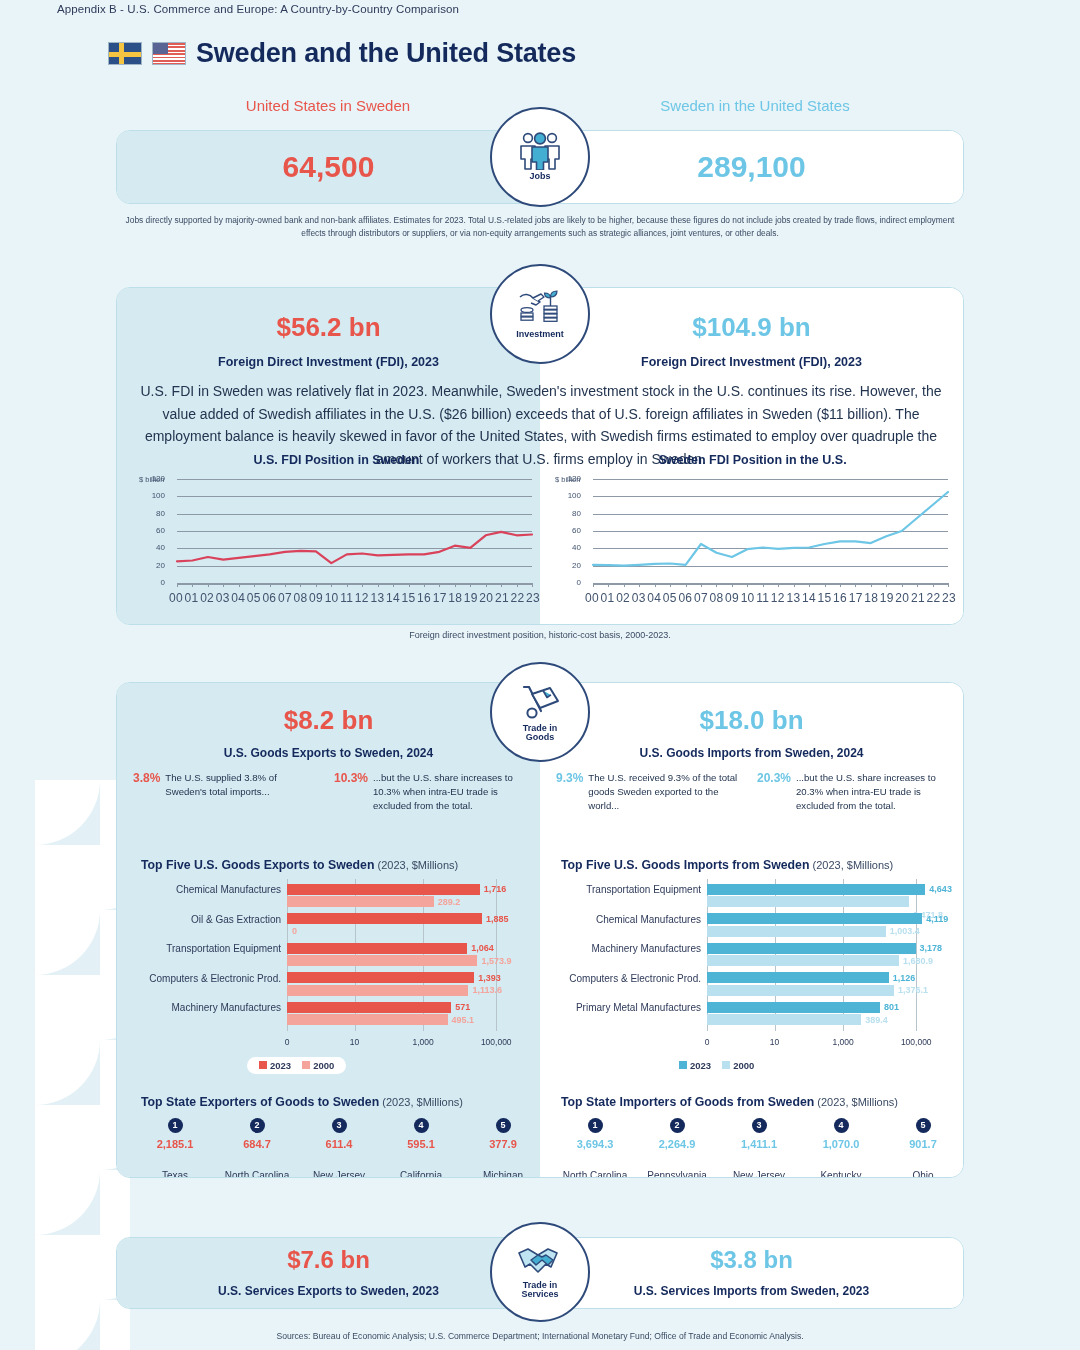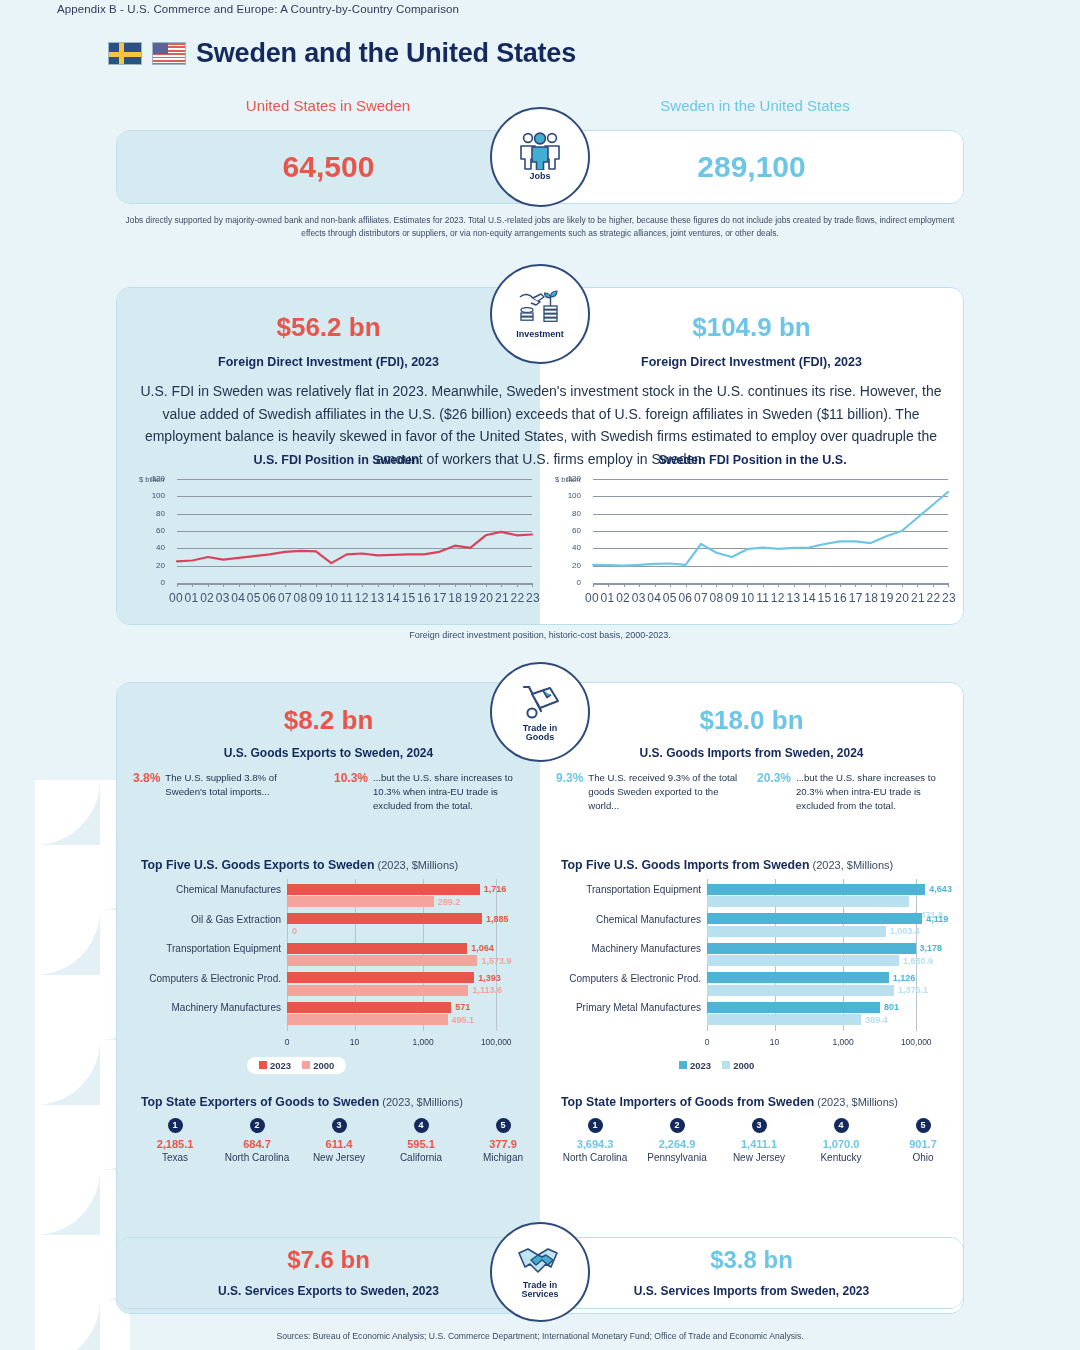--- a/index.html
+++ b/index.html
@@ -79,21 +79,21 @@
   .axis-unit { position:absolute; left:10px; top:22px; font-size:7.5px; color:#41536e;}
   .ytick { position:absolute; font-size:8px; color:#41536e; text-align:right; width:28px;}
   .gridline { position:absolute; height:1px; background:#8d99a6; }
   .xticks { position:absolute; font-size:12px; color:#41536e; letter-spacing:.3px; }
   .axis-caption {
     position:absolute; left:0; width:1080px; text-align:center;
     top:630px; font-size:9px; color:#3a4a63; z-index:5;
   }
 
   
-  #panel-goods { top:682px; height:632px; }
+  #panel-goods { top:682px; height:496px; }
   .g-amount { position:absolute; top:22px; width:50%; text-align:center; font-size:26px;}
   .g-amount.l{left:0;} .g-amount.r{right:0;}
   .g-sub { position:absolute; top:63px; width:50%; text-align:center; font-size:12px; font-weight:bold; color:#14295c;}
   .g-sub.l{left:0;} .g-sub.r{right:0;}
 
   .statblock { position:absolute; top:88px; display:flex; gap:5px; }
   .statpct { font-size:12px; font-weight:bold; white-space:nowrap; }
   .stattext { font-size:9.6px; color:#22344f; line-height:1.45; }
 
   .bc-title { position:absolute; font-size:12.3px; font-weight:bold; color:#14295c; }
@@ -107,21 +107,21 @@
   .bc-vline { position:absolute; width:1px; background:#b8c4cc; }
   .legend { position:absolute; background:#ffffff; border-radius:11px; padding:3px 12px;
             display:flex; gap:11px; align-items:center; font-size:9.5px; color:#2e3a59; font-weight:bold;}
   .legend i { width:8px; height:8px; display:inline-block; margin-right:3px; }
 
   .st-title { position:absolute; font-size:12.3px; font-weight:bold; color:#14295c;}
   .st-title span.reg { font-weight:normal; font-size:11px; color:#3a4a63;}
   .stateitem { position:absolute; text-align:center; width:92px; }
   .rankdot { width:15px; height:15px; border-radius:50%; background:#14295c; color:#fff;
              font-size:9px; line-height:15px; margin:0 auto 5px; font-weight:bold;}
-  .stateval { font-size:11px; font-weight:bold; margin-bottom:2px;}
+  .stateval { font-size:11px; font-weight:bold; margin-bottom:20px;}
   .statename { font-size:10px; color:#2e3a59; line-height:1.2;}
 
   
   #panel-serv { top:1237px; height:72px; }
   .sv-amount { position:absolute; top:8px; width:50%; text-align:center; font-size:24px;}
   .sv-amount.l{left:0;} .sv-amount.r{right:0;}
   .sv-sub { position:absolute; top:46px; width:50%; text-align:center; font-size:12px; font-weight:bold; color:#14295c;}
   .sv-sub.l{left:0;} .sv-sub.r{right:0;}
 
   .sources { position:absolute; left:0; top:1331px; width:1080px; text-align:center;

